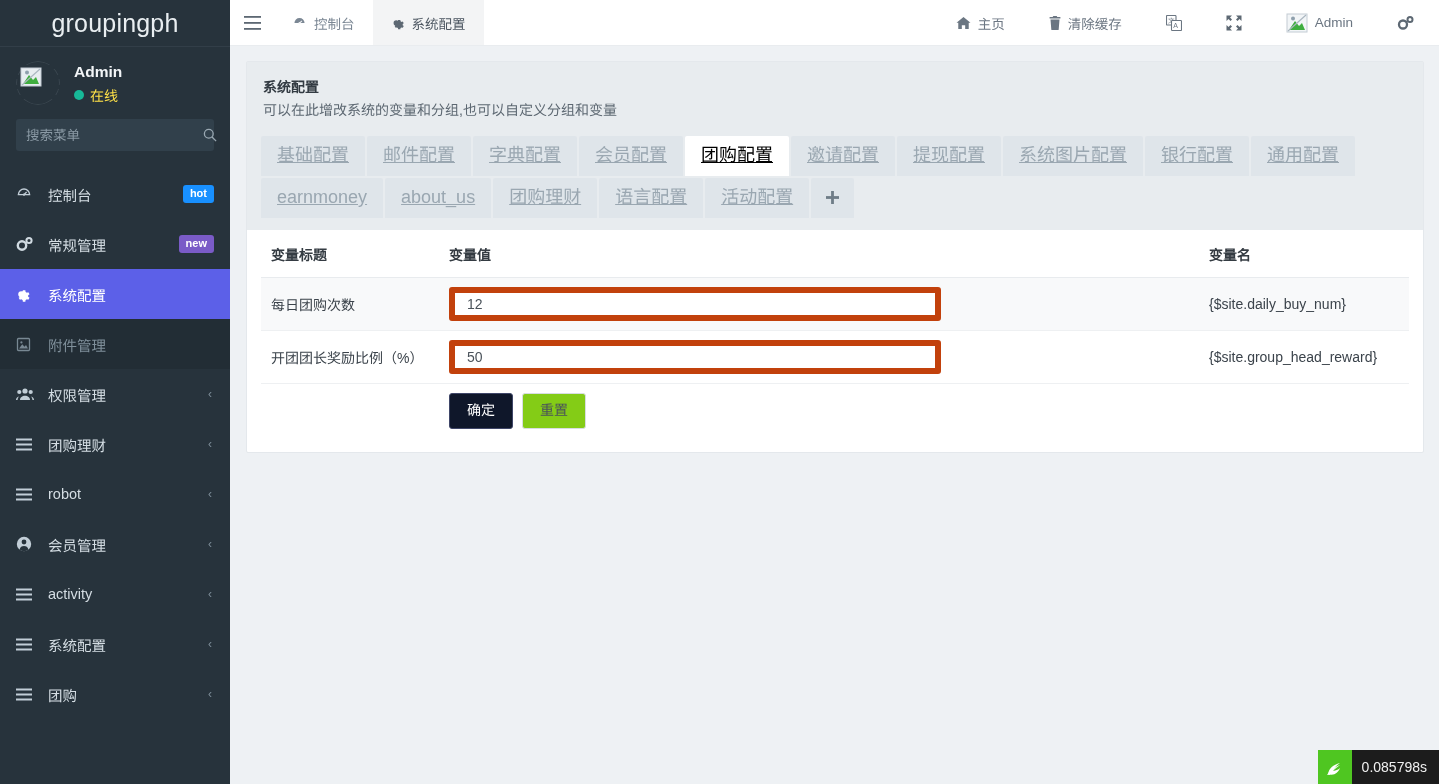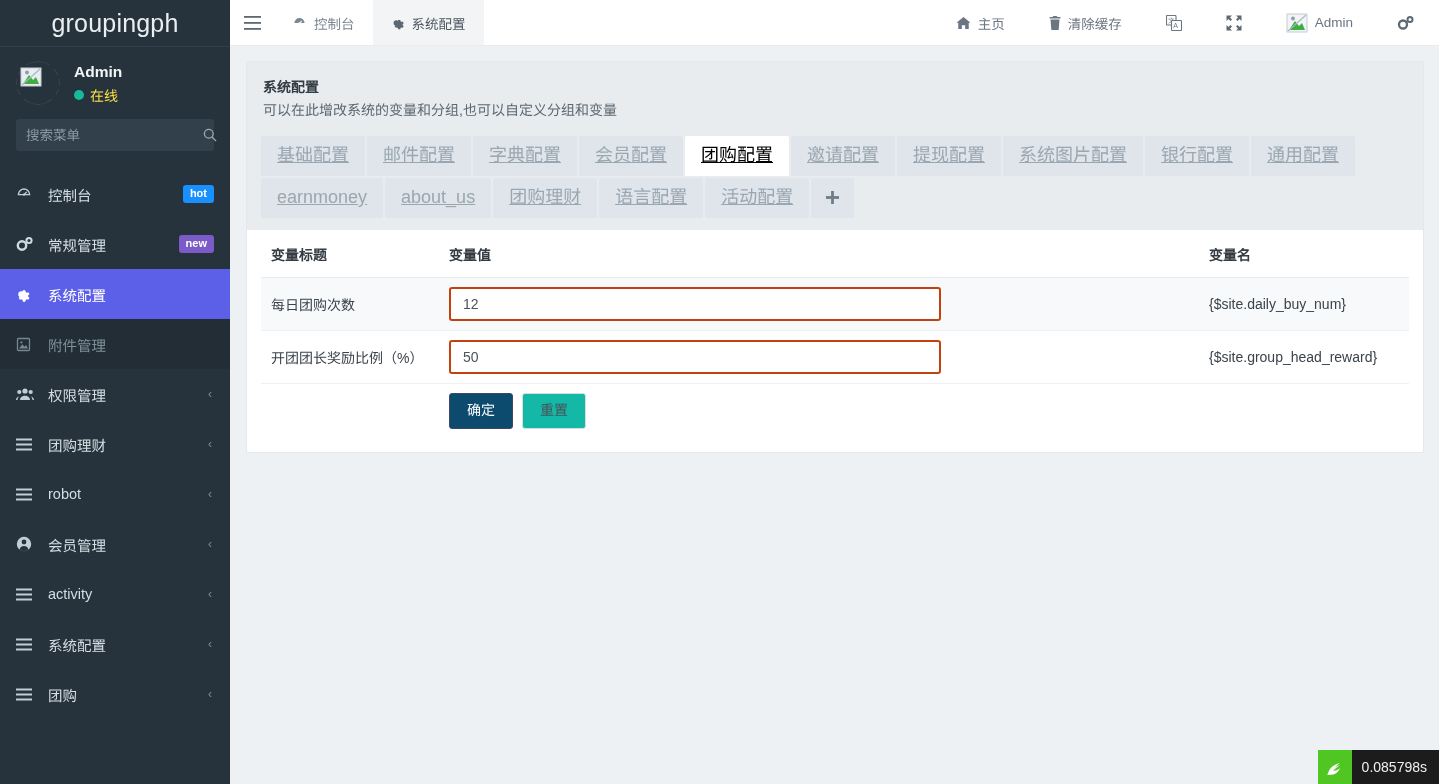--- a/index.html
+++ b/index.html
@@ -197,41 +197,41 @@
     border-bottom: 1px solid #eef0f2;
     font-size: 14px; color: #3b434b;
     vertical-align: middle;
   }
   table.vartable tr.odd td { background: #f8f9fa; }
   col.c1 { width: 178px; }
   col.c2 { width: 760px; }
   col.c3 { width: auto; }
   .vinput {
     width: 492px; height: 34px;
-    border: 2px solid #c2410c;
+    border: 6px solid #c2410c;
     border-radius: 3px;
     padding: 0 12px;
     font-size: 14px; color: #4a525a;
     font-family: inherit;
     outline: none;
     background: #fff;
   }
   .varname { color: #3f474f; font-size: 14px; }
   .btnrow { padding: 11px 0 10px 10px; }
   .btn {
     font-size: 14px;
     border-radius: 3px;
     padding: 8px 17px 9px;
     cursor: pointer;
     border: 1px solid transparent;
     font-family: inherit;
     line-height: 17px;
   }
-  .btn-primary { background: #0c4a6e; color: #fff; border-color: #3f4668; }
-  .btn-default { background: #14b8a6; color: #4a525a; border-color: #d8dde2; margin-left: 5px; }
+  .btn-primary { background: #0f172a; color: #fff; border-color: #3f4668; }
+  .btn-default { background: #84cc16; color: #4a525a; border-color: #d8dde2; margin-left: 5px; }
 
   
   #debugbar {
     position: absolute; right: 0; bottom: 0;
     height: 34px;
     display: flex; align-items: stretch;
     z-index: 30;
   }
   .dbg-logo {
     width: 34px; background: #4fc621;

